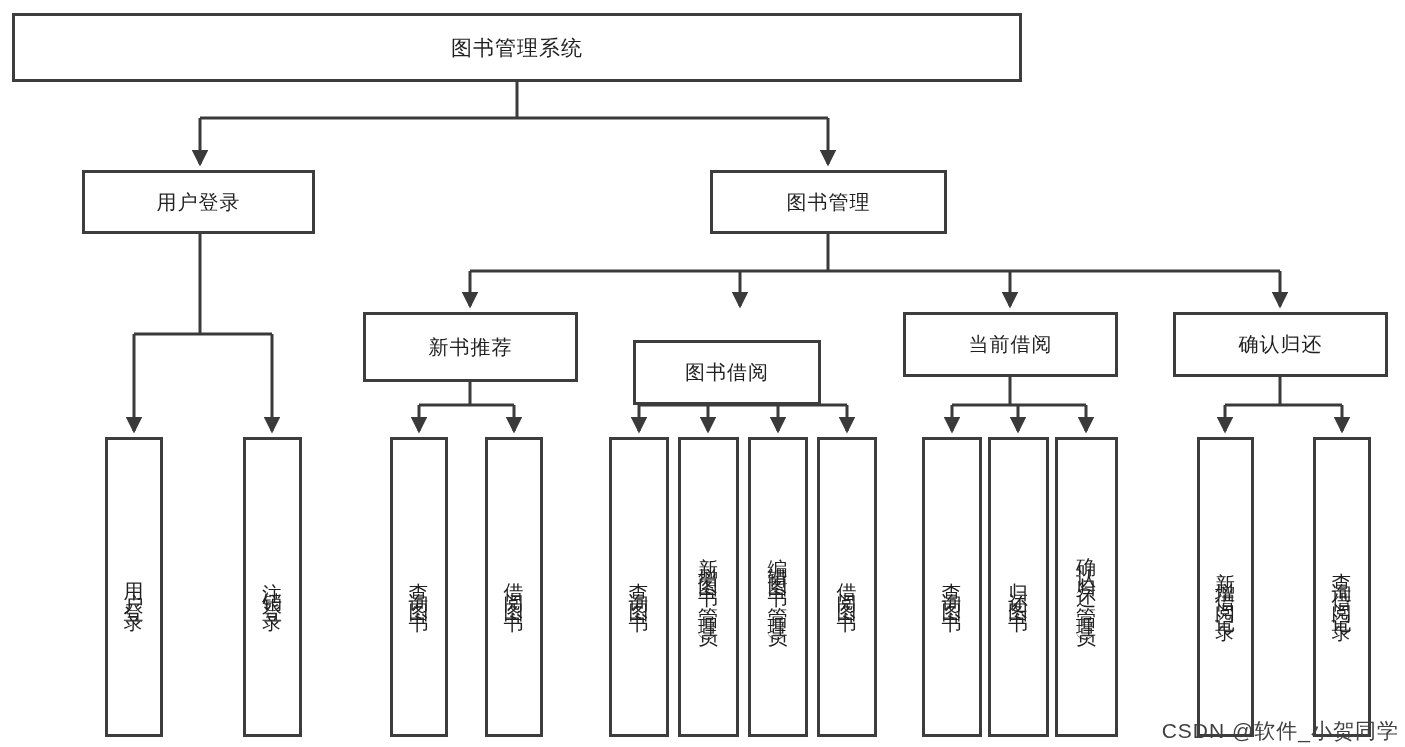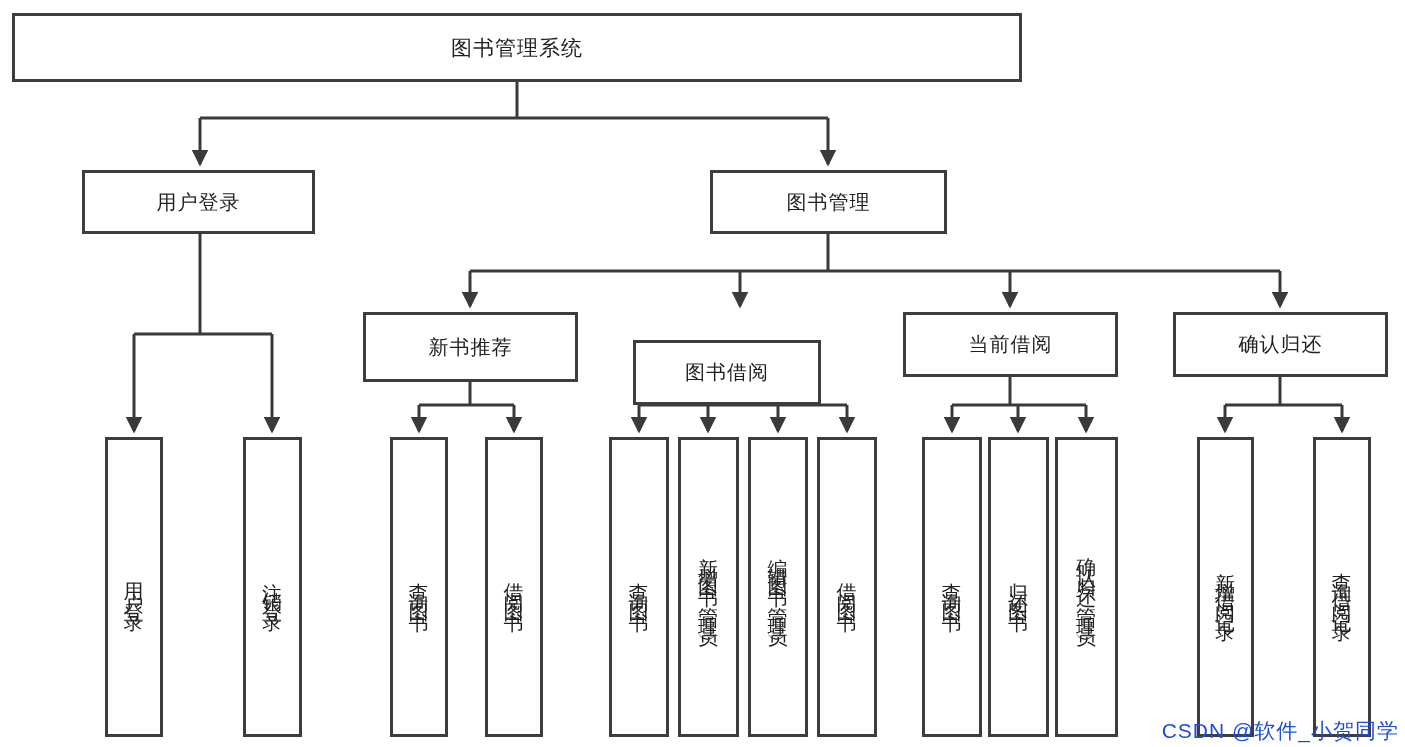--- a/index.html
+++ b/index.html
@@ -31,21 +31,21 @@
     text-orientation:mixed;
     letter-spacing:10px;
     font-size:20px;
     line-height:1;
   }
   .watermark{
     position:absolute;
     right:6px;
     bottom:2px;
     font-size:21px;
-    color:#1d4ed8;
+    color:#404040;
     letter-spacing:1px;
     white-space:nowrap;
   }
 </style>
 </head>
 <body>
 
 <div class="canvas">
 
   <svg class="connectors" width="1405" height="747" viewBox="0 0 1405 747">

